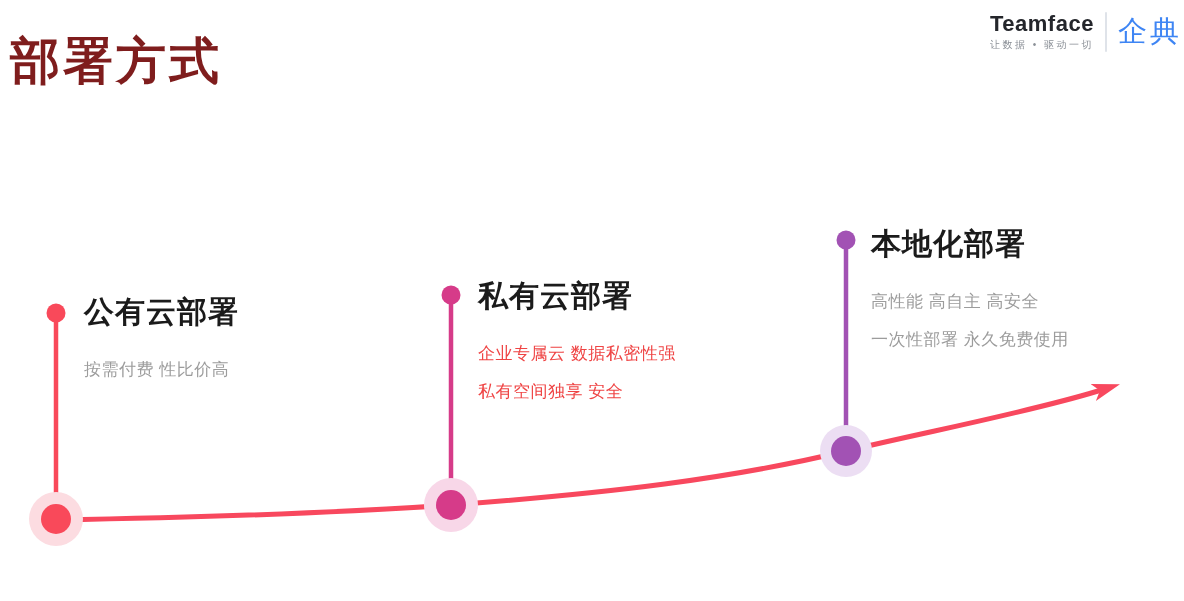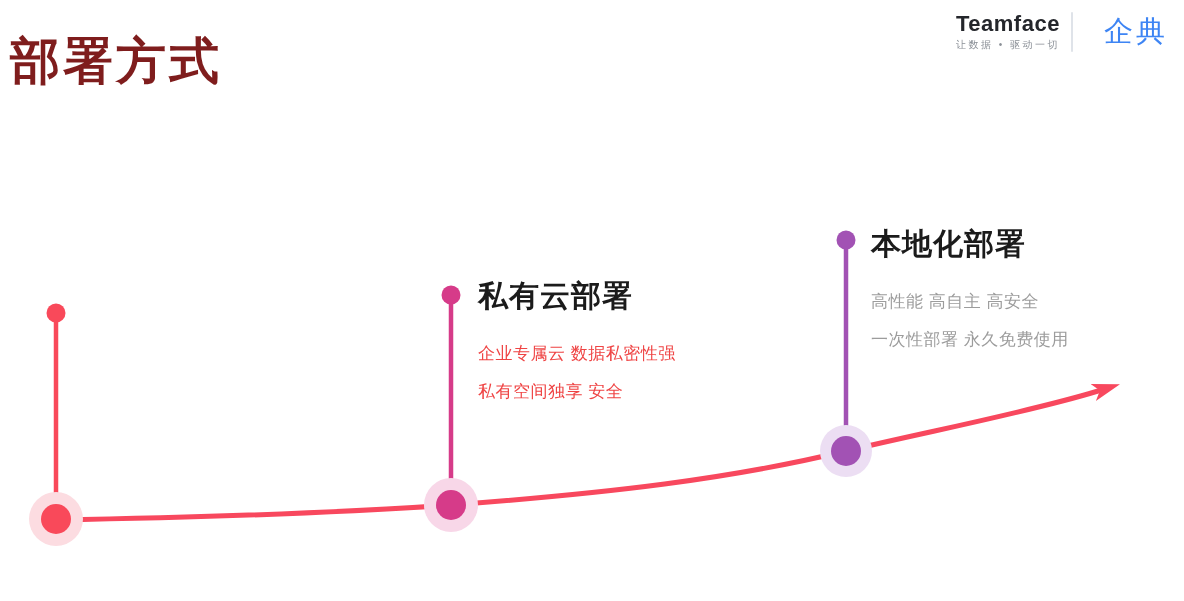--- a/index.html
+++ b/index.html
@@ -14,21 +14,21 @@
 
   
   .page-title {
     position:absolute; left:10px; top:34px;
     font-size:50px; font-weight:bold; letter-spacing:3px;
     line-height:54px;
   }
 
   
   .logo {
-    position:absolute; top:12px; right:16px;
+    position:absolute; top:12px; right:2px;
     display:flex; align-items:center; gap:11px;
   }
   .logo-text { display:flex; flex-direction:column; align-items:center; }
   .logo-brand { font-size:22px; font-weight:bold; letter-spacing:0.5px; line-height:24px; }
   .logo-tagline { font-size:10px; letter-spacing:2.5px; margin-top:2px; white-space:nowrap; }
   .logo-divider { width:2px; height:40px; border-radius:1px; }
   .logo-product { font-size:29px; font-weight:500; letter-spacing:3px; }
 
   
   .milestone { position:absolute; }
@@ -48,21 +48,21 @@
 <div class="stage">
 
   <div class="page-title" style="color: #7f1d1d;">部署方式</div>
 
   <div class="logo">
     <div class="logo-text">
       <div class="logo-brand" style="color: rgb(36, 38, 43);">Teamface</div>
       <div class="logo-tagline" style="color: rgb(139, 144, 151);">让数据 • 驱动一切</div>
     </div>
     <div class="logo-divider" style="background: rgb(223, 227, 233);"></div>
-    <div class="logo-product" style="color: rgb(62, 133, 244); margin-left: 20px;">企典</div>
+    <div class="logo-product" style="color: rgb(62, 133, 244);">企典</div>
   </div>
 
   <svg class="timeline-canvas" viewBox="0 0 1184 601">
     <defs>
       <marker id="arrowhead" markerUnits="userSpaceOnUse" markerWidth="30" markerHeight="24" refX="5" refY="12" orient="auto">
         <path d="M0,3 L28,12 L0,21 L7,12 Z" fill="#f8485e"></path>
       </marker>
     </defs>
 
     <line x1="56" y1="313" x2="56" y2="519" stroke-width="4.5" stroke="#f9495a"></line>
@@ -79,21 +79,23 @@
     <circle cx="56" cy="519" r="15" fill="#f9495a"></circle>
 
     <circle cx="451" cy="505" r="27" fill="#f8d7e8"></circle>
     <circle cx="451" cy="505" r="15" fill="#d63b89"></circle>
 
     <circle cx="846" cy="451" r="26" fill="#ecdef3"></circle>
     <circle cx="846" cy="451" r="15" fill="#a252b4"></circle>
   </svg>
 
   <div class="milestone m1">
+    <div class="ms-title" style="color: rgb(27, 27, 27);">公有云部署</div>
     <div class="ms-desc" style="color: rgb(156, 156, 156);">
+      <div>按需付费 性比价高</div>
     </div>
   </div>
 
   <div class="milestone m2">
     <div class="ms-title" style="color: rgb(27, 27, 27);">私有云部署</div>
     <div class="ms-desc" style="color: #ef4444;">
       <div>企业专属云 数据私密性强</div>
       <div>私有空间独享 安全</div>
     </div>
   </div>

